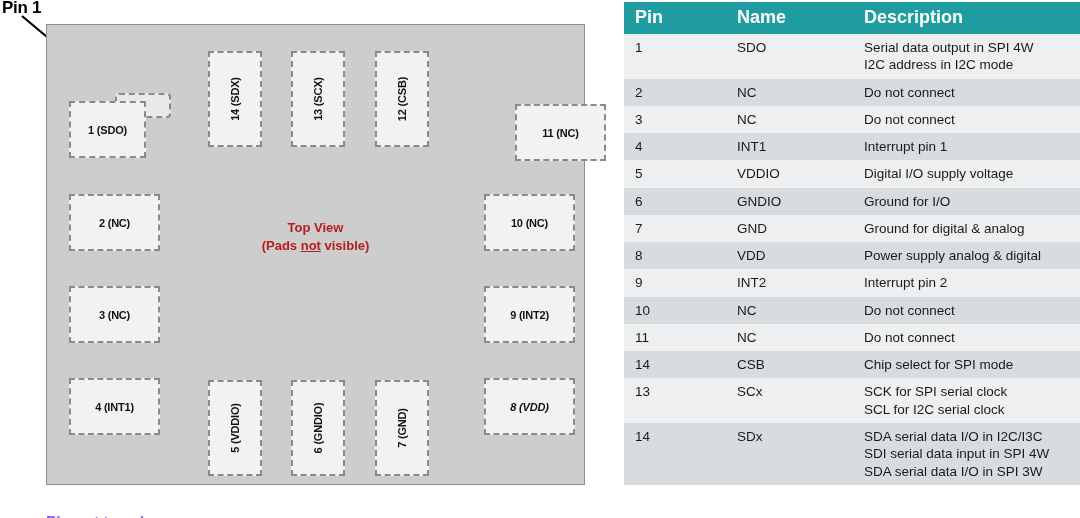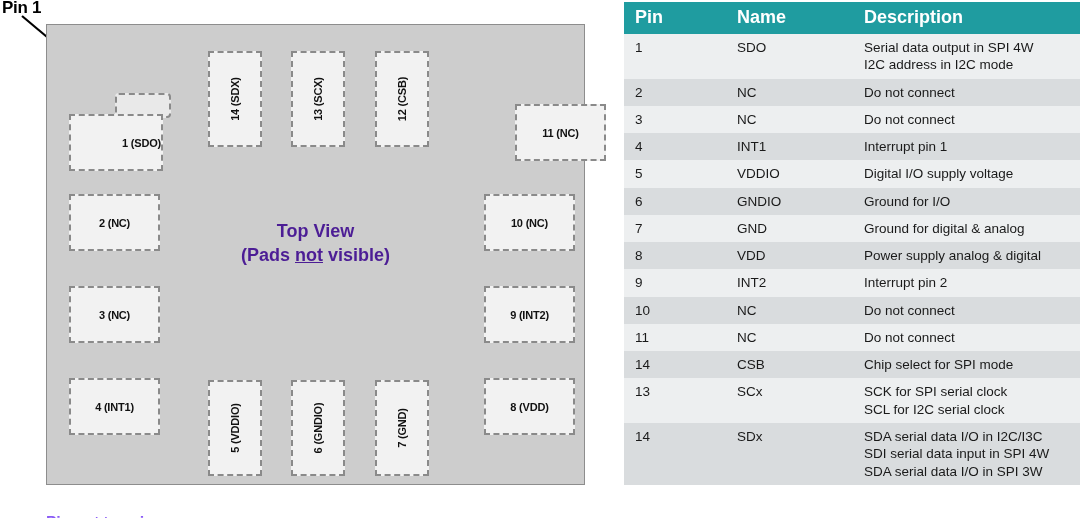--- a/index.html
+++ b/index.html
@@ -86,23 +86,23 @@
     border-radius: 4px;
     box-sizing: border-box;
   }
 
   #center-text {
     position: absolute;
     left: 0;
     right: 0;
     top: 194px;
     text-align: center;
-    font-size: 18px;
-    font-weight: bold;
-    color: #4c1d95;
+    font-size: 13px;
+    font-weight: bold;
+    color: #b91c1c;
     line-height: 1.35;
   }
   #center-text .line2 .u { text-decoration: underline; }
 
   #diagram-caption {
     position: absolute;
     left: 46px;
     top: 514px;
     font-size: 16px;
     font-weight: bold;
@@ -164,21 +164,21 @@
         <polygon points="0 0, 7 3, 0 6" fill="#000"></polygon>
       </marker>
     </defs>
     <line x1="22" y1="16" x2="84" y2="68" stroke="#000" stroke-width="2.2" marker-end="url(#arrowhead)"></line>
   </svg>
 
   <div id="chip-body">
 
     <div id="pin1-marker"></div>
 
-    <div class="pad" style="left:22px;  top:89px;  width:94px; height:57px;justify-content:flex-end;">
+    <div class="pad" style="left:22px;  top:76px;  width:77px; height:57px;">
       <span class="pad-label">1 (SDO)</span>
     </div>
     <div class="pad" style="left:22px;  top:169px; width:91px; height:57px;">
       <span class="pad-label">2 (NC)</span>
     </div>
     <div class="pad" style="left:22px;  top:261px; width:91px; height:57px;">
       <span class="pad-label">3 (NC)</span>
     </div>
     <div class="pad" style="left:22px;  top:353px; width:91px; height:57px;">
       <span class="pad-label">4 (INT1)</span>
@@ -187,21 +187,21 @@
     <div class="pad vertical" style="left:161px; top:355px; width:54px; height:96px;">
       <span class="pad-label">5 (VDDIO)</span>
     </div>
     <div class="pad vertical" style="left:244px; top:355px; width:54px; height:96px;">
       <span class="pad-label">6 (GNDIO)</span>
     </div>
     <div class="pad vertical" style="left:328px; top:355px; width:54px; height:96px;">
       <span class="pad-label">7 (GND)</span>
     </div>
 
-    <div class="pad" style="left:437px; top:353px; width:91px; height:57px;">
+    <div class="pad" style="left:437px; top:353px; width:91px; height:57px;font-style:italic;">
       <span class="pad-label">8 (VDD)</span>
     </div>
     <div class="pad" style="left:437px; top:261px; width:91px; height:57px;">
       <span class="pad-label">9 (INT2)</span>
     </div>
     <div class="pad" style="left:437px; top:169px; width:91px; height:57px;justify-content:center;">
       <span class="pad-label">10 (NC)</span>
     </div>
     <div class="pad" style="left:437px; top:79px;  width:91px; height:57px;margin-left:31px;">
       <span class="pad-label">11 (NC)</span>

